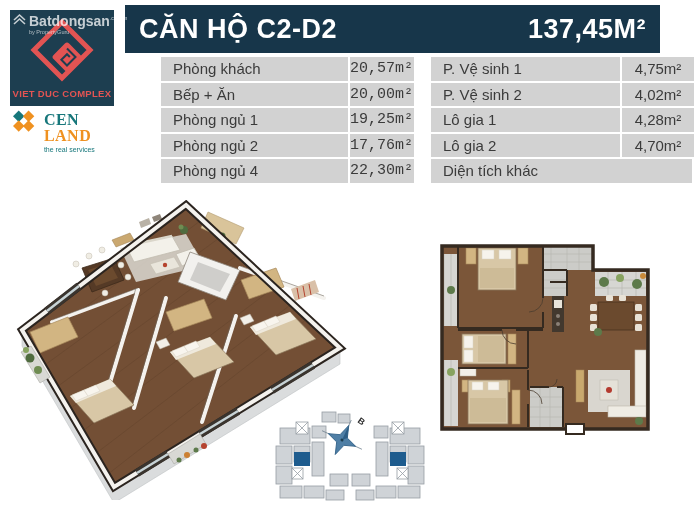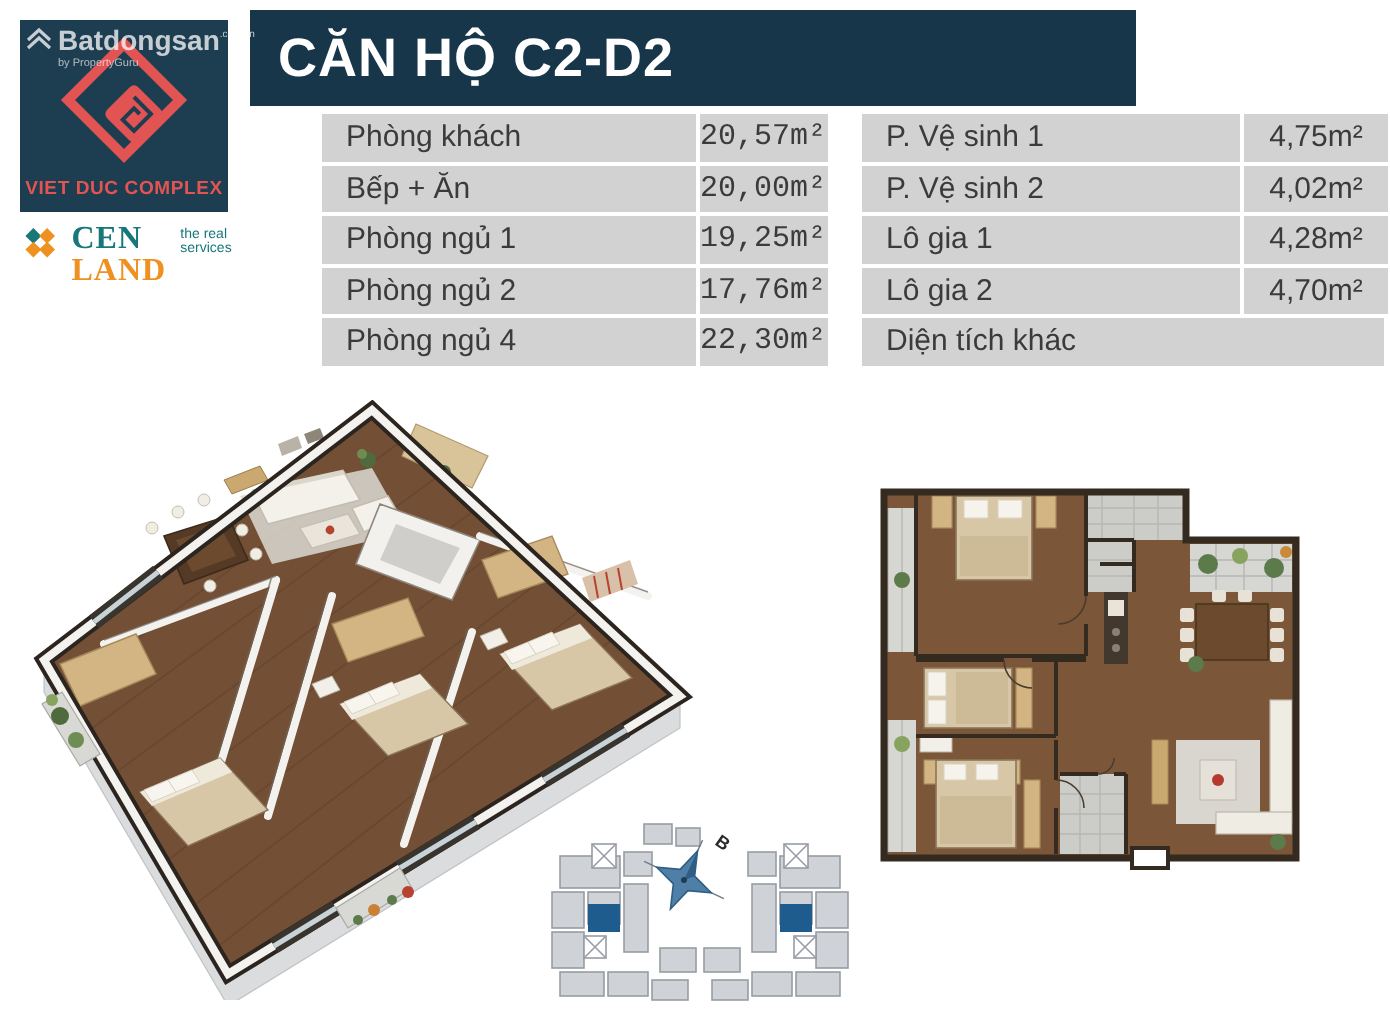--- a/index.html
+++ b/index.html
@@ -7,28 +7,28 @@
   .page { position:relative; width:695px; height:510px; background:#ffffff; overflow:hidden; }
 
   
   .vietduc-logo { position:absolute; left:10px; top:10px; width:104px; height:96px; }
   .watermark { position:absolute; left:13px; top:13px; display:flex; align-items:flex-start; gap:3px; opacity:.75; z-index:5; }
   .watermark .wm-text { color:#ffffff; line-height:1; }
   .watermark .wm-brand { font-size:14px; font-weight:bold; }
   .watermark .wm-suffix { font-size:5px; vertical-align:super; }
   .watermark .wm-byline { font-size:5.5px; opacity:.85; margin-top:1px; }
   .cenland-logo { position:absolute; left:12px; top:106px; width:110px; height:40px; display:flex; align-items:flex-start; gap:5px; }
-  .cen-text-block { display:flex; flex-direction:row; padding-top:6px; }
+  .cen-text-block { display:flex; flex-direction:column; padding-top:6px; }
   .cen-word { font-family:"Liberation Serif", serif; font-weight:bold; font-size:16px; line-height:1; letter-spacing:.5px; }
   .cen-word .cen { color:#17777b; }
   .cen-word .land { color:#ef9120; }
   .cen-tagline { font-size:7px; color:#17777b; margin-top:2px; }
 
   
-  .title-bar { position:absolute; left:125px; top:5px; width:443px; height:48px; background:#17364a;
+  .title-bar { position:absolute; left:125px; top:5px; width:535px; height:48px; background:#17364a;
     display:flex; align-items:center; justify-content:space-between; padding:0 14px; }
   .title-bar .apt-title, .title-bar .apt-area { color:#ffffff; font-weight:bold; font-size:27px; letter-spacing:.5px; }
 
   
   .room-table { position:absolute; top:57px; display:flex; flex-direction:column; gap:2px;margin-left:36px; }
   .room-table.left  { left:125px; width:253px; }
   .room-table.right { left:395px; width:263px; }
   .room-row { height:23.5px; background:#d2d2d2; display:flex; align-items:center; font-size:15px; color:#3b3b3b; }
   .room-label { flex:1; padding-left:12px; border-right:2px solid #ffffff; height:100%; display:flex; align-items:center; }
   .room-table.left  .room-value { width:64px; text-align:left;font-family:Liberation Mono, monospace; }
@@ -73,20 +73,21 @@
       <rect x="14" y="16" width="9" height="9" transform="rotate(45 18.5 20.5)" fill="#ef9120"></rect>
     </svg>
     <div class="cen-text-block">
       <div class="cen-word"><span class="cen">CEN</span> <span class="land">LAND</span></div>
       <div class="cen-tagline">the real services</div>
     </div>
   </div>
 
   <div class="title-bar">
     <span class="apt-title">CĂN HỘ C2-D2</span>
+    <span class="apt-area">137,45M²</span>
   </div>
 
   <div class="room-table left">
     <div class="room-row">
         <span class="room-label">Phòng khách</span>
         <span class="room-value">20,57m²</span>
       </div>
     <div class="room-row">
         <span class="room-label">Bếp + Ăn</span>
         <span class="room-value">20,00m²</span>

